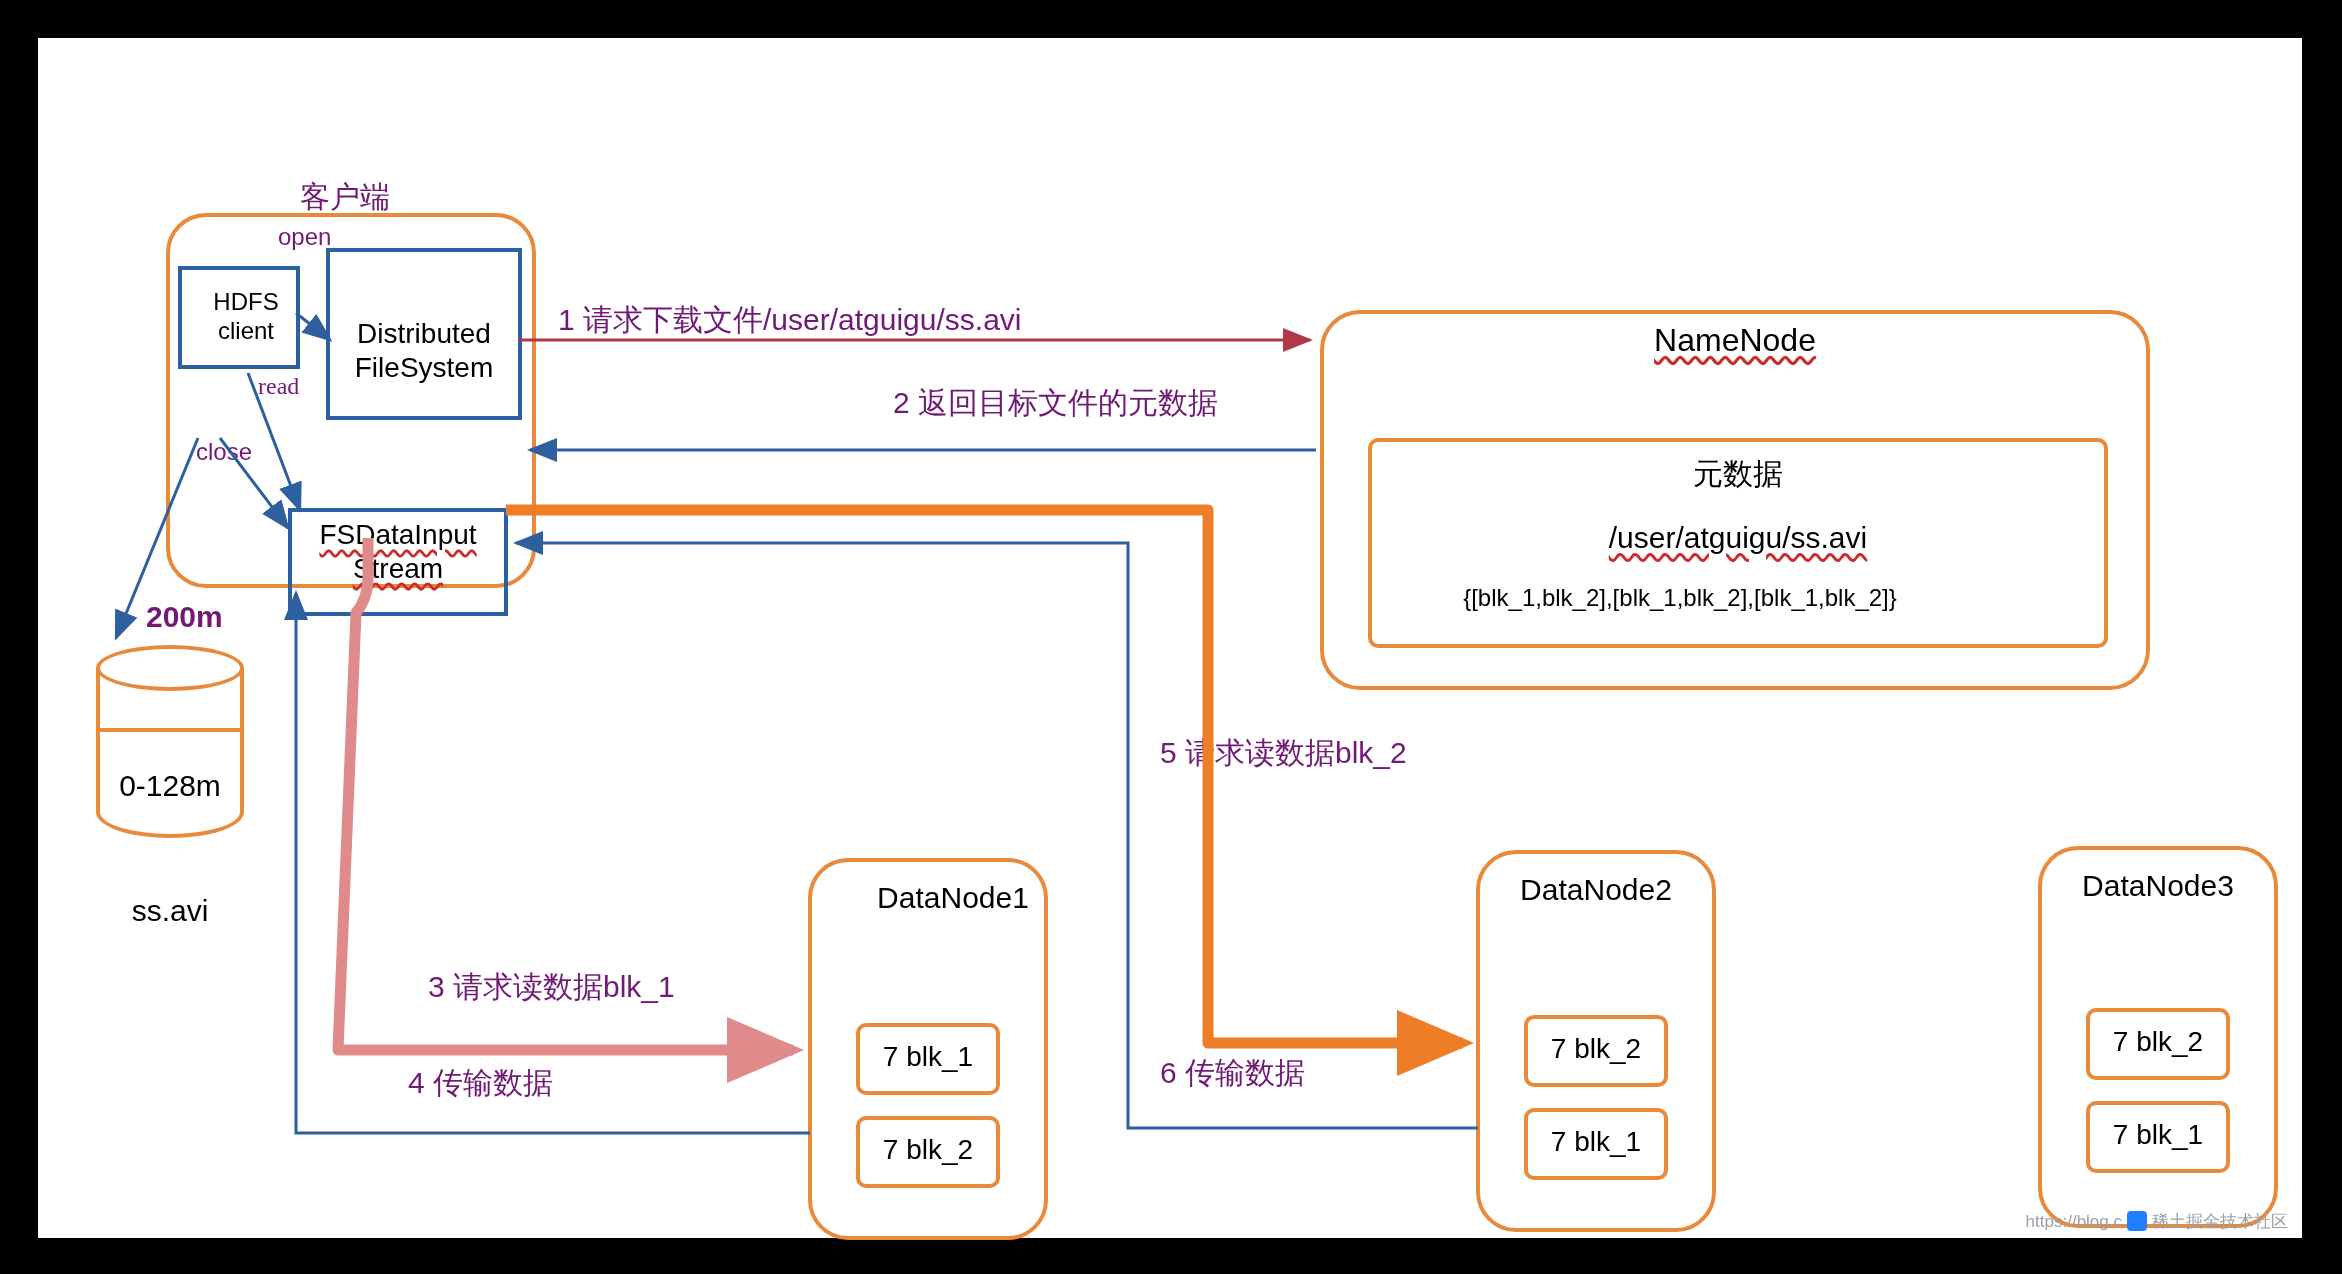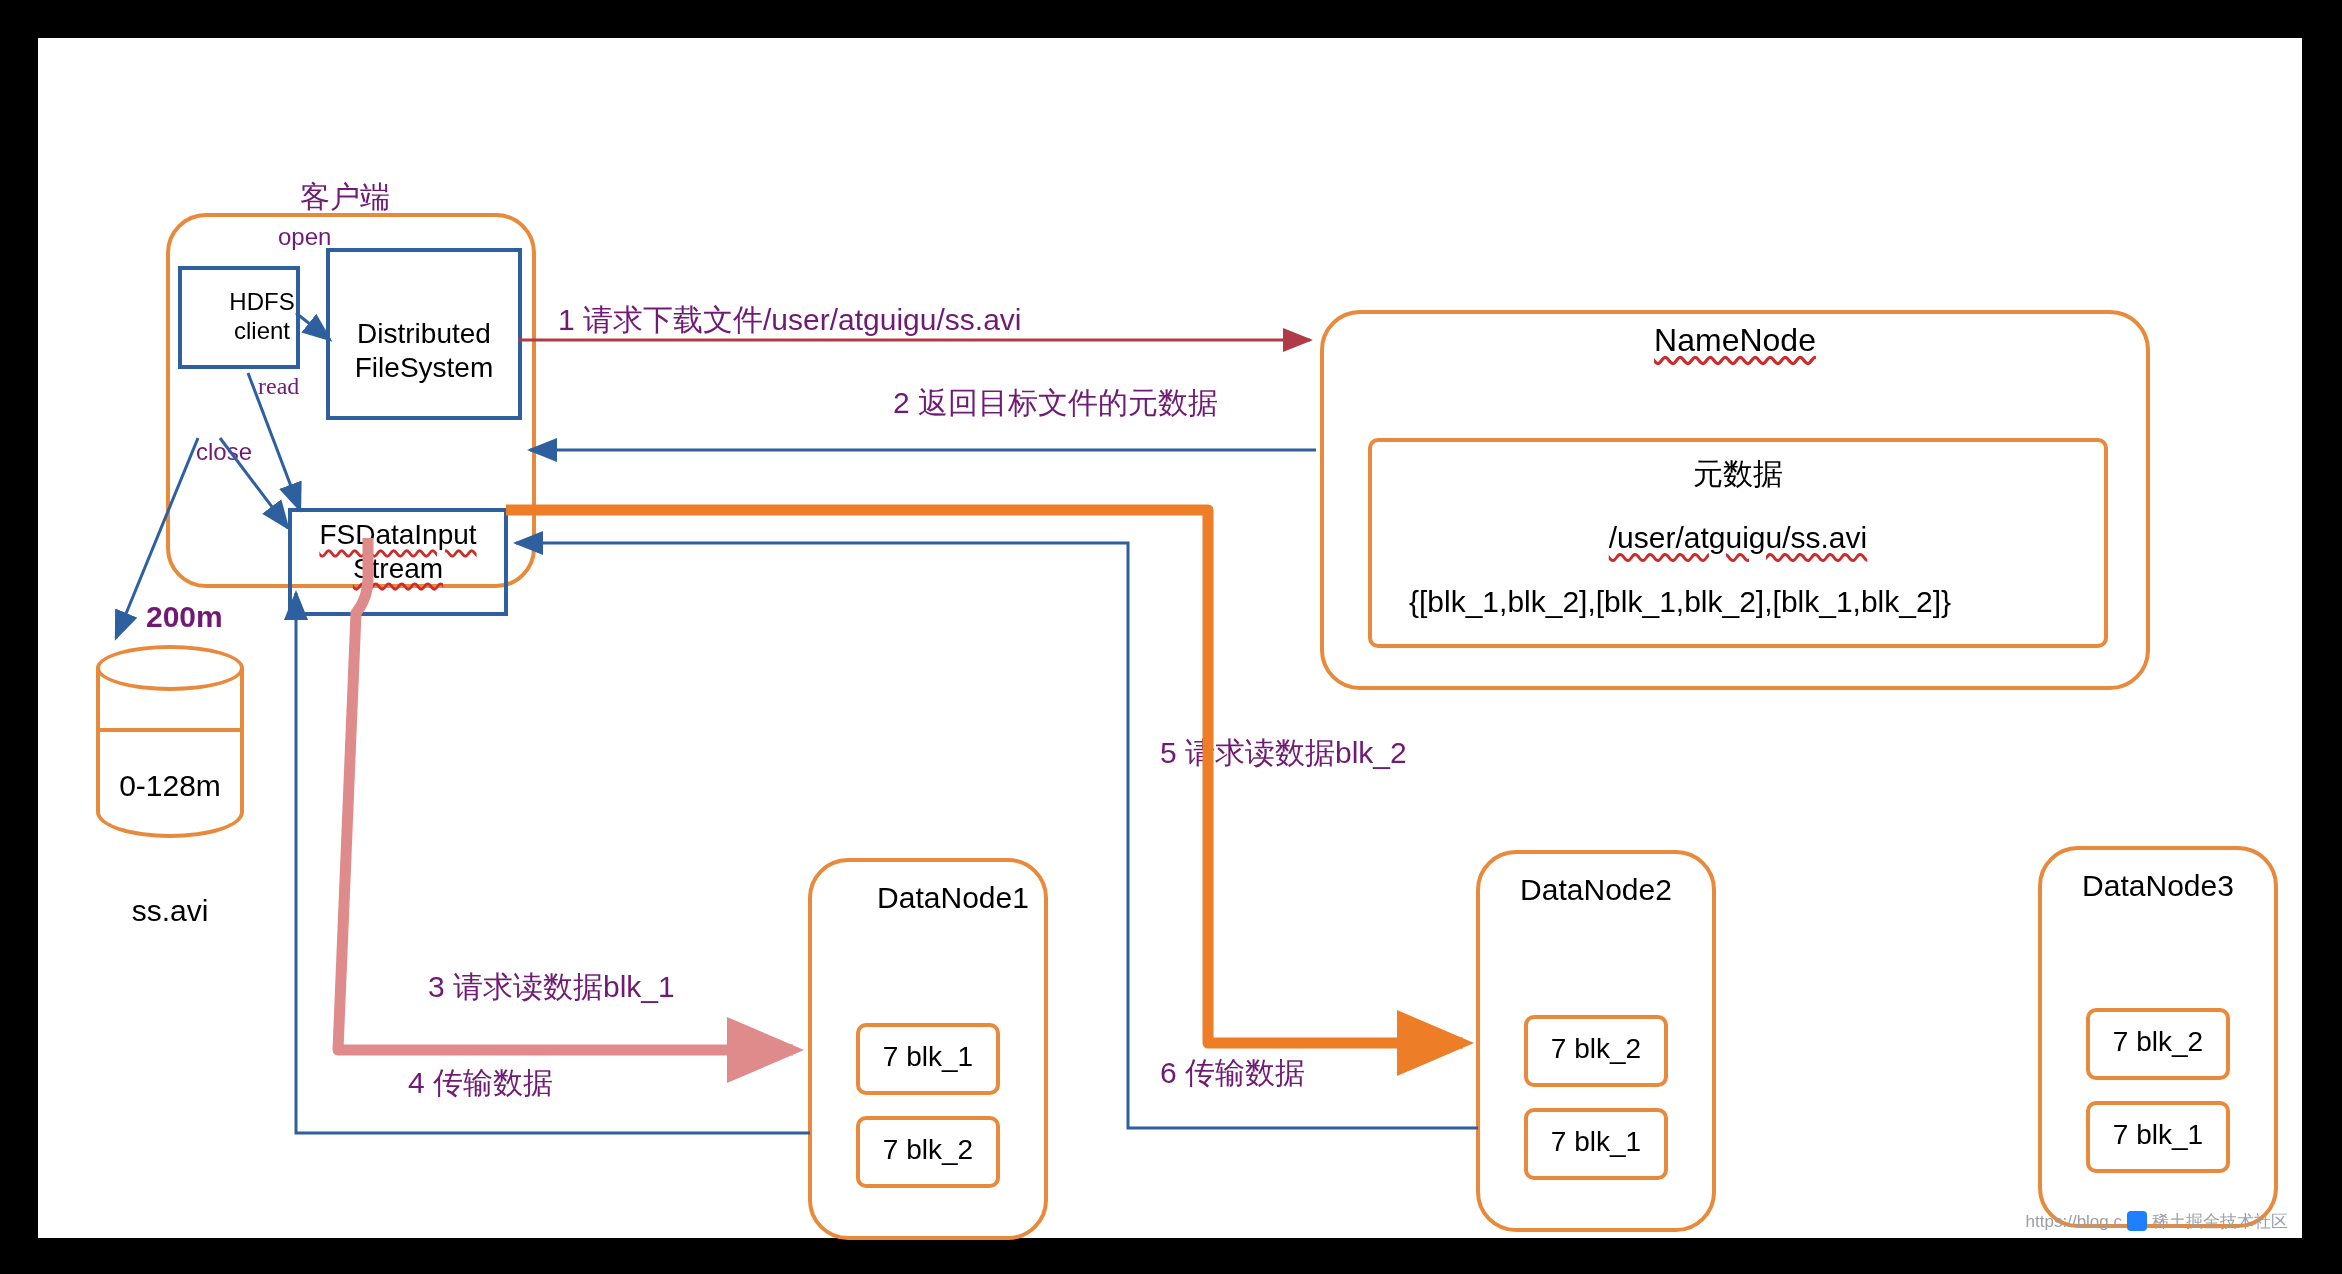--- a/index.html
+++ b/index.html
@@ -127,21 +127,21 @@
 
 <div id="canvas">
   <div id="board">
 
 
     <div class="txt" style="left:262px; top:142px; font-size:30px;">客户端</div>
 
     <div class="obox" id="client-box" style="left:128px; top:175px; width:370px; height:375px;"></div>
 
     <div class="bbox" style="left:140px; top:228px; width:122px; height:103px;"></div>
-    <div class="c" style="left:140px; top:250px; width:136px; font-size:24px; white-space:pre-line;padding-left:16px;">HDFS
+    <div class="c" style="left:140px; top:250px; width:136px; font-size:24px; white-space:pre-line;">HDFS
 client</div>
 
     <div class="bbox" style="left:288px; top:210px; width:196px; height:172px;"></div>
     <div class="c" style="left:288px; top:255px; width:196px; font-size:28px; white-space:pre-line;margin-top:24px;">Distributed
 FileSystem</div>
 
     <div class="bbox" style="left:250px; top:470px; width:220px; height:108px;"></div>
     <div class="c wavy" style="left:250px; top:480px; width:220px; font-size:28px; white-space:pre-line;">FSDataInput
 Stream</div>
 
@@ -156,21 +156,21 @@
     <div class="abs" id="cyl-div"></div>
     <div class="c" style="left:50px; top:730px; width:164px; font-size:30px;">0-128m</div>
     <div class="c" style="left:42px; top:855px; width:180px; font-size:30px;">ss.avi</div>
 
     <div class="obox" style="left:1282px; top:272px; width:830px; height:380px;"></div>
     <div class="c wavy" style="left:1282px; top:283px; width:830px; font-size:32px;">NameNode</div>
 
     <div class="obox-sm" style="left:1330px; top:400px; width:740px; height:210px;"></div>
     <div class="c" style="left:1330px; top:418px; width:740px; font-size:30px;">元数据</div>
     <div class="c wavy" style="left:1330px; top:482px; width:740px; font-size:30px;">/user/atguigu/ss.avi</div>
-    <div class="c" style="left:1330px; top:546px; width:624px; font-size:30px;">{[blk_1,blk_2],[blk_1,blk_2],[blk_1,blk_2]}</div>
+    <div class="c" style="left:1330px; top:546px; width:624px; font-size:24px;">{[blk_1,blk_2],[blk_1,blk_2],[blk_1,blk_2]}</div>
 
     <div class="obox" style="left:770px; top:820px; width:240px; height:382px;"></div>
     <div class="c" style="left:770px; top:842px; width:290px; font-size:30px;">DataNode1</div>
     <div class="obox-sm" style="left:818px; top:985px; width:144px; height:72px;"></div>
     <div class="c" style="left:818px; top:1002px; width:144px; font-size:28px;">7 blk_1</div>
     <div class="obox-sm" style="left:818px; top:1078px; width:144px; height:72px;"></div>
     <div class="c" style="left:818px; top:1095px; width:144px; font-size:28px;">7 blk_2</div>
 
     <div class="obox" style="left:1438px; top:812px; width:240px; height:382px;"></div>
     <div class="c" style="left:1438px; top:834px; width:240px; font-size:30px;">DataNode2</div>

